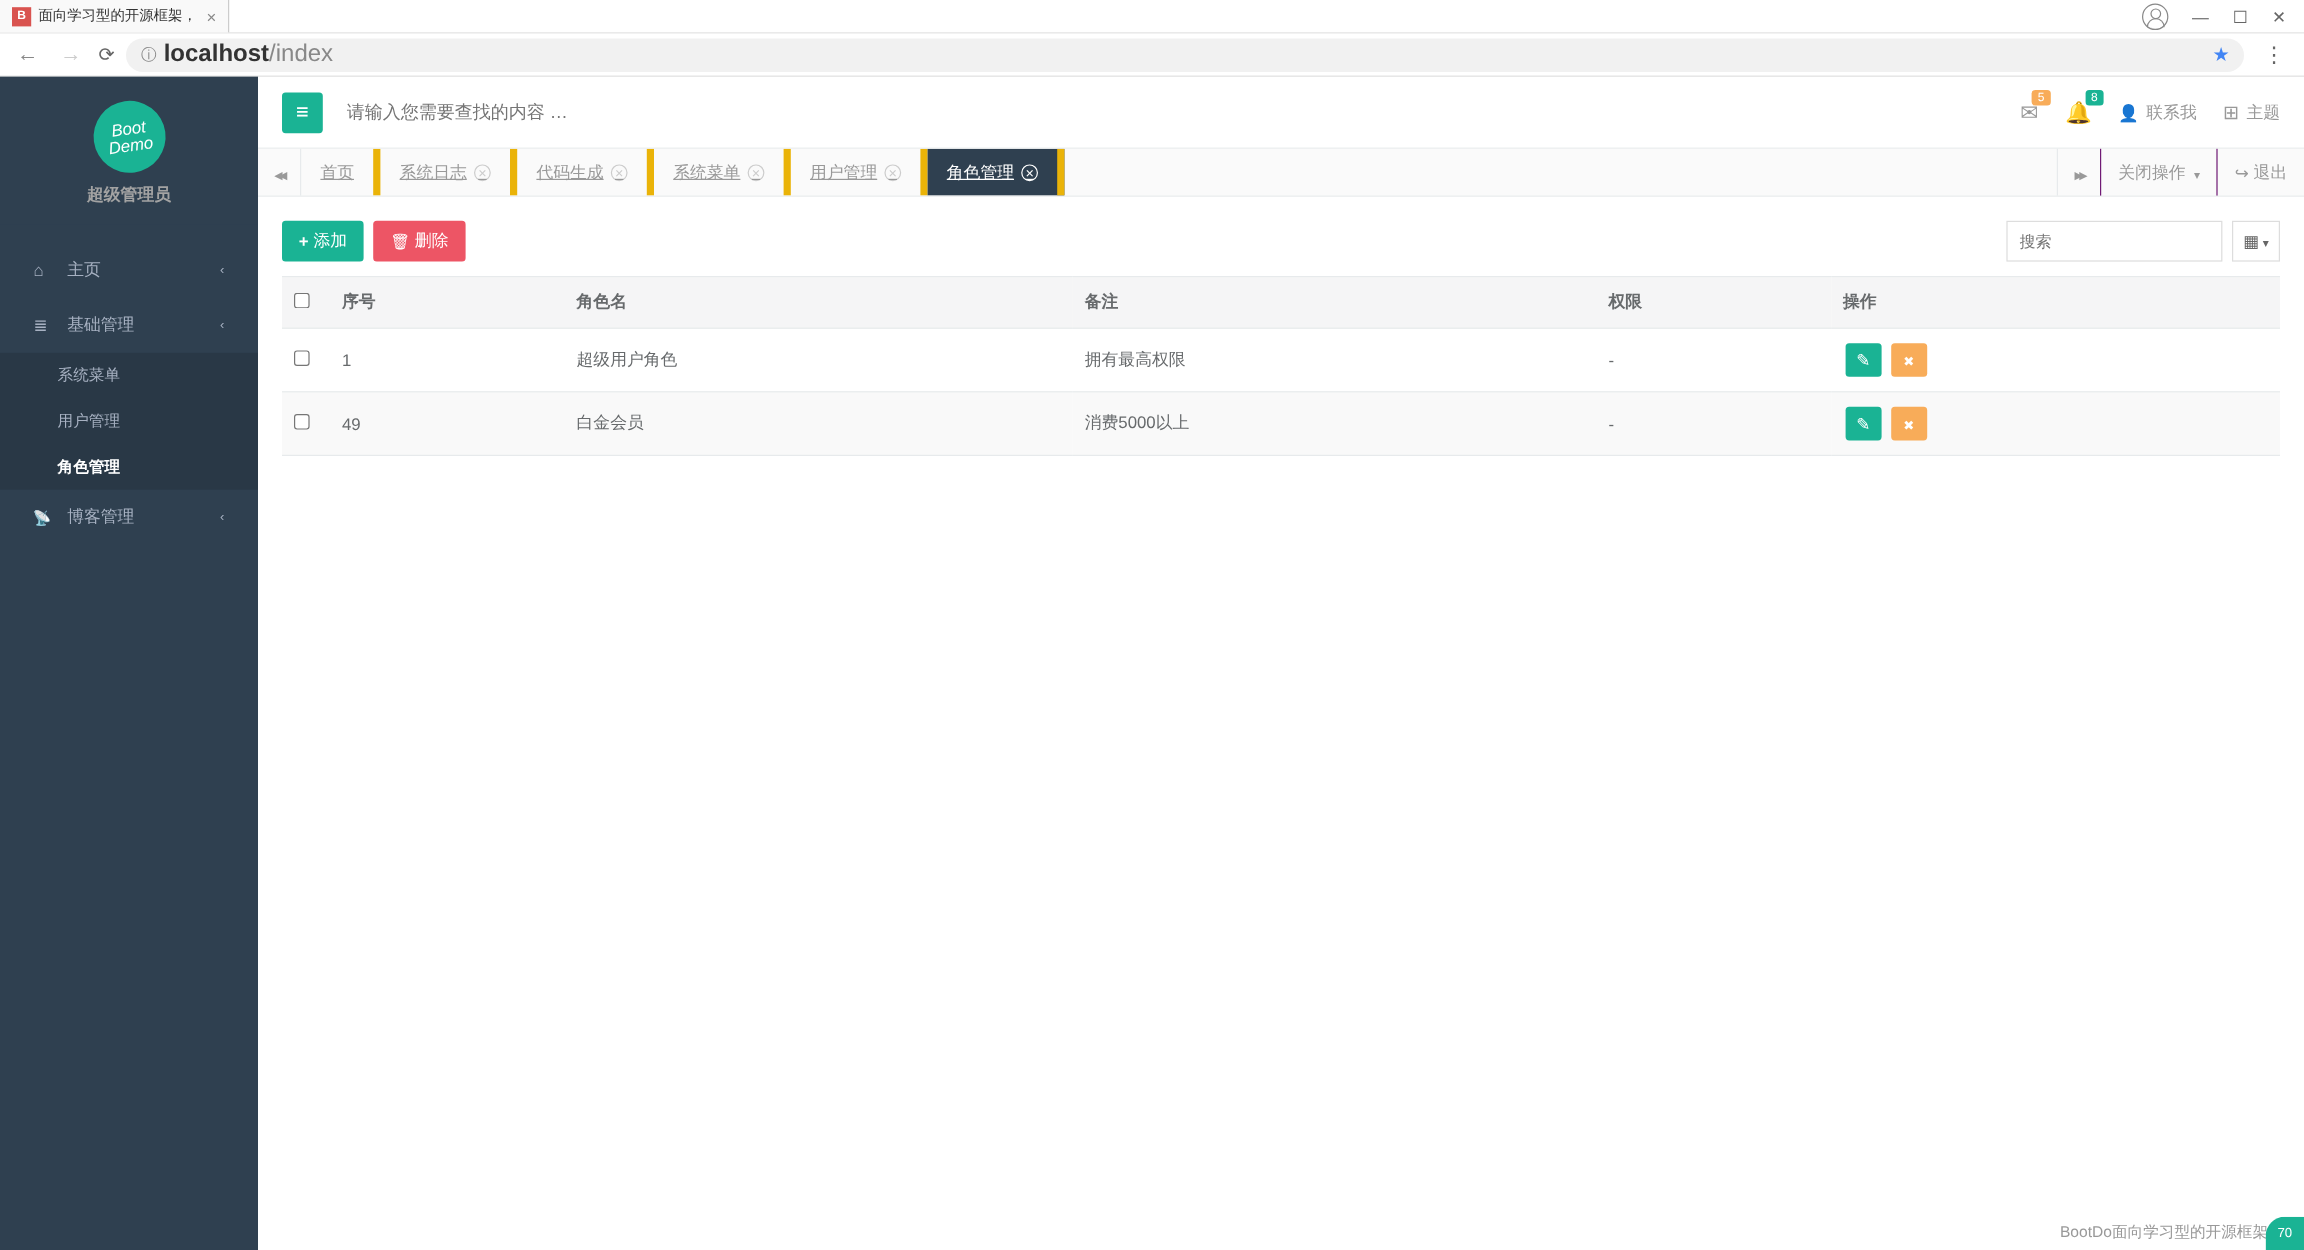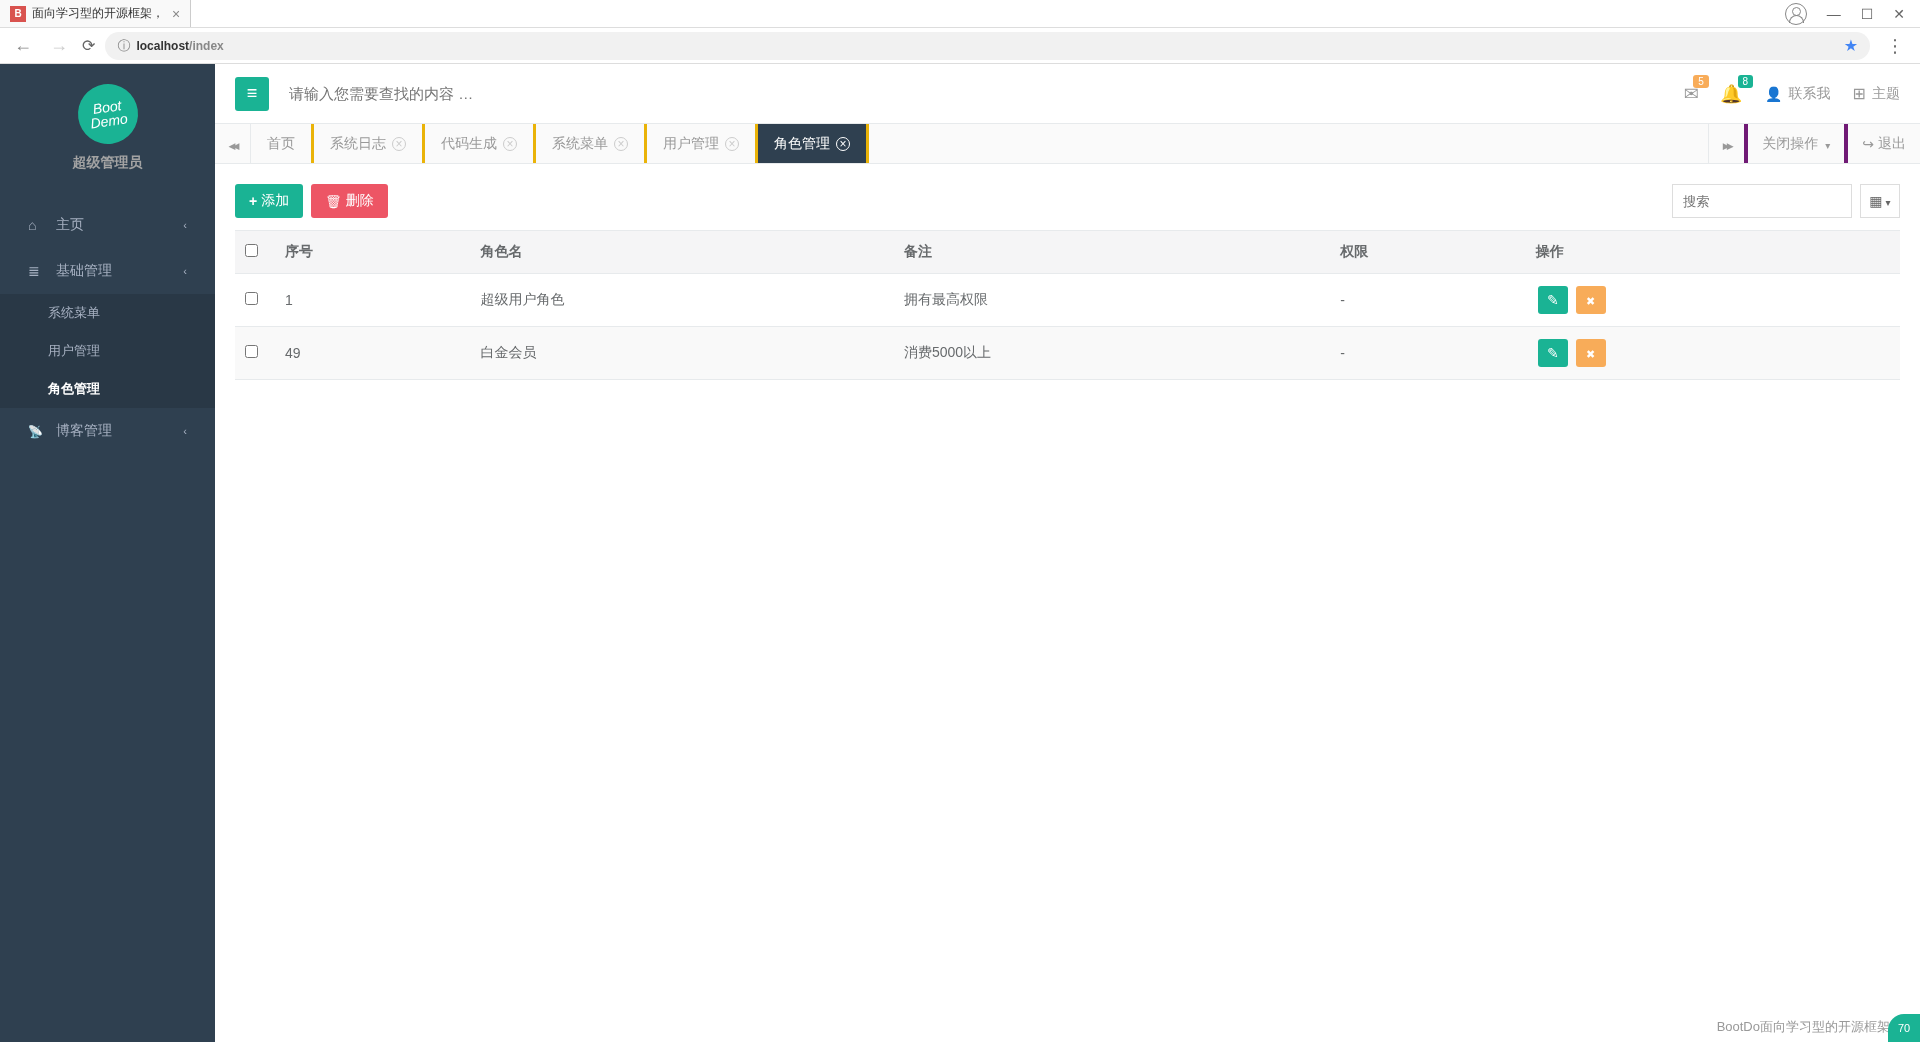--- a/index.html
+++ b/index.html
@@ -16,21 +16,21 @@
 .browser-controls .user-ic { width: 22px; height: 22px; border: 1.5px solid #888; border-radius: 50%; position: relative; }
 .browser-controls .user-ic::before { content: ""; position: absolute; top: 3px; left: 6px; width: 7px; height: 7px; border: 1.5px solid #888; border-radius: 50%; }
 .browser-controls .user-ic::after { content: ""; position: absolute; bottom: 1px; left: 3px; width: 13px; height: 7px; border: 1.5px solid #888; border-bottom: none; border-radius: 8px 8px 0 0; }
 
 .addr-bar { height: 36px; background: #fff; display: flex; align-items: center; padding: 0 10px; gap: 10px; border-bottom: 1px solid #ddd; }
 .nav-arrow { color: #888; font-size: 18px; cursor: pointer; padding: 0 4px; }
 .nav-arrow.disabled { color: #ccc; }
 .reload-ic { color: #666; font-size: 16px; cursor: pointer; }
 .url-box { flex: 1; height: 28px; background: #f1f1f1; border-radius: 14px; display: flex; align-items: center; padding: 0 12px; }
 .url-info { color: #888; font-size: 13px; margin-right: 6px; }
-.url-text { color: #333; font-size: 12px; font-weight: bold; }
+.url-text { color: #333; font-size: 20px; }
 .url-text .path { color: #888; }
 .star-ic { margin-left: auto; color: #4285f4; font-size: 16px; }
 .menu-dots { color: #666; font-size: 18px; cursor: pointer; padding: 0 6px; }
 
 
 .app { display: flex; height: calc(100vh - 64px); }
 
 
 .sidebar { width: 215px; background: #2f4050; color: #a7b1c2; display: flex; flex-direction: column; }
 .sidebar-header { padding: 20px 15px 15px; text-align: center; position: relative; background: #2f4050; }
@@ -59,26 +59,26 @@
 .top-icon { position: relative; color: #999; cursor: pointer; font-size: 18px; }
 .badge { position: absolute; top: -8px; right: -10px; background: #f8ac59; color: #fff; font-size: 10px; padding: 1px 5px; border-radius: 3px; }
 .badge.green { background: #1ab394; }
 .top-link { display: flex; align-items: center; gap: 6px; color: #999; cursor: pointer; }
 
 
 .tabs-bar { height: 40px; background: #fafafa; display: flex; align-items: stretch; border-bottom: 1px solid #e7eaec; }
 .tab-scroll-btn { width: 36px; display: flex; align-items: center; justify-content: center; color: #999; cursor: pointer; border-right: 1px solid #e7eaec; }
 .tab-scroll-btn.right { border-left: 1px solid #e7eaec; border-right: none; }
 .tabs-list { display: flex; flex: 1; overflow: hidden; }
-.page-tab { display: flex; align-items: center; padding: 0 16px; border-right: 3px solid #eab308; cursor: pointer; color: #999; gap: 6px; white-space: nowrap; }
+.page-tab { display: flex; align-items: center; padding: 0 16px; border-right: 6px solid #eab308; cursor: pointer; color: #999; gap: 6px; white-space: nowrap; text-decoration: underline; }
 .page-tab.active { background: #2f4050; color: #fff; }
 .page-tab .close-x { color: #ccc; font-size: 12px; width: 14px; height: 14px; border: 1px solid #ccc; border-radius: 50%; display: flex; align-items: center; justify-content: center; line-height: 1; }
 .page-tab.active .close-x { color: #fff; border-color: #fff; }
 .tab-actions { display: flex; align-items: center; }
-.tab-action { padding: 0 14px; display: flex; align-items: center; color: #999; cursor: pointer; border-left: 4px solid #701a75; height: 100%; gap: 4px; }
+.tab-action { padding: 0 14px; display: flex; align-items: center; color: #999; cursor: pointer; border-left: 1px solid #701a75; height: 100%; gap: 4px; }
 
 
 .content { padding: 20px; flex: 1; background: #fff; margin: 0; }
 .toolbar { display: flex; align-items: center; margin-bottom: 12px; }
 .btn { display: inline-flex; align-items: center; gap: 4px; padding: 8px 14px; border-radius: 3px; color: #fff; cursor: pointer; border: none; font-size: 14px; }
 .btn-success { background: #1ab394; }
 .btn-danger { background: #ed5565; margin-left: 8px; }
 .toolbar-right { margin-left: auto; display: flex; gap: 8px; }
 .search-input { height: 34px; border: 1px solid #ddd; padding: 0 10px; width: 180px; outline: none; }
 .grid-btn { height: 34px; width: 40px; border: 1px solid #ddd; background: #fff; display: flex; align-items: center; justify-content: center; cursor: pointer; color: #666; }

